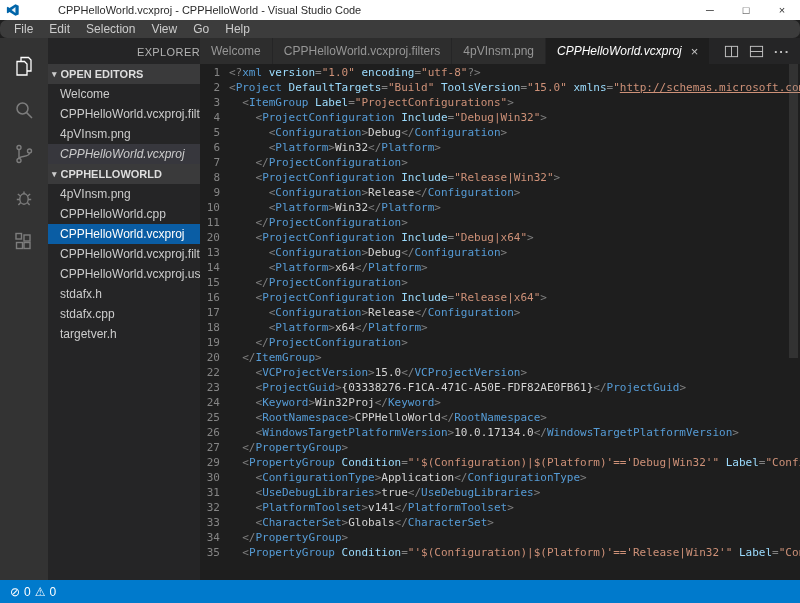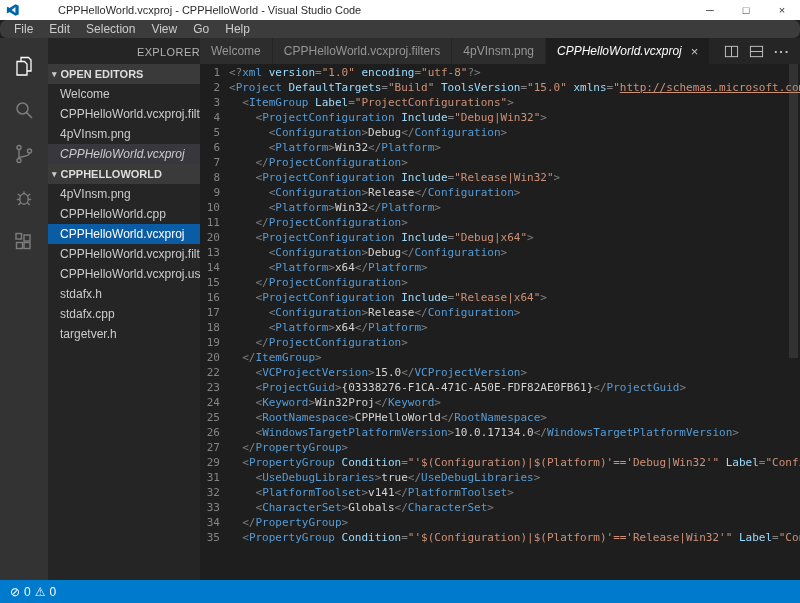--- a/index.html
+++ b/index.html
@@ -218,20 +218,21 @@
             <div class="line"><span class="ln">18</span><span class="code"><span class="tk-p">      &lt;</span><span class="tk-t">Platform</span><span class="tk-p">&gt;</span><span class="tk-x">x64</span><span class="tk-p">&lt;/</span><span class="tk-t">Platform</span><span class="tk-p">&gt;</span></span></div>
             <div class="line"><span class="ln">19</span><span class="code"><span class="tk-p">    &lt;/</span><span class="tk-t">ProjectConfiguration</span><span class="tk-p">&gt;</span></span></div>
             <div class="line"><span class="ln">20</span><span class="code"><span class="tk-p">  &lt;/</span><span class="tk-t">ItemGroup</span><span class="tk-p">&gt;</span></span></div>
             <div class="line"><span class="ln">22</span><span class="code"><span class="tk-p">    &lt;</span><span class="tk-t">VCProjectVersion</span><span class="tk-p">&gt;</span><span class="tk-x">15.0</span><span class="tk-p">&lt;/</span><span class="tk-t">VCProjectVersion</span><span class="tk-p">&gt;</span></span></div>
             <div class="line"><span class="ln">23</span><span class="code"><span class="tk-p">    &lt;</span><span class="tk-t">ProjectGuid</span><span class="tk-p">&gt;</span><span class="tk-x">{03338276-F1CA-471C-A50E-FDF82AE0FB61}</span><span class="tk-p">&lt;/</span><span class="tk-t">ProjectGuid</span><span class="tk-p">&gt;</span></span></div>
             <div class="line"><span class="ln">24</span><span class="code"><span class="tk-p">    &lt;</span><span class="tk-t">Keyword</span><span class="tk-p">&gt;</span><span class="tk-x">Win32Proj</span><span class="tk-p">&lt;/</span><span class="tk-t">Keyword</span><span class="tk-p">&gt;</span></span></div>
             <div class="line"><span class="ln">25</span><span class="code"><span class="tk-p">    &lt;</span><span class="tk-t">RootNamespace</span><span class="tk-p">&gt;</span><span class="tk-x">CPPHelloWorld</span><span class="tk-p">&lt;/</span><span class="tk-t">RootNamespace</span><span class="tk-p">&gt;</span></span></div>
             <div class="line"><span class="ln">26</span><span class="code"><span class="tk-p">    &lt;</span><span class="tk-t">WindowsTargetPlatformVersion</span><span class="tk-p">&gt;</span><span class="tk-x">10.0.17134.0</span><span class="tk-p">&lt;/</span><span class="tk-t">WindowsTargetPlatformVersion</span><span class="tk-p">&gt;</span></span></div>
             <div class="line"><span class="ln">27</span><span class="code"><span class="tk-p">  &lt;/</span><span class="tk-t">PropertyGroup</span><span class="tk-p">&gt;</span></span></div>
             <div class="line"><span class="ln">29</span><span class="code"><span class="tk-p">  &lt;</span><span class="tk-t">PropertyGroup</span><span class="tk-a"> Condition</span><span class="tk-p">=</span><span class="tk-s">"'$(Configuration)|$(Platform)'=='Debug|Win32'"</span><span class="tk-a"> Label</span><span class="tk-p">=</span><span class="tk-s">"Configu</span></span></div>
+            <div class="line"><span class="ln">30</span><span class="code"><span class="tk-p">    &lt;</span><span class="tk-t">ConfigurationType</span><span class="tk-p">&gt;</span><span class="tk-x">Application</span><span class="tk-p">&lt;/</span><span class="tk-t">ConfigurationType</span><span class="tk-p">&gt;</span></span></div>
             <div class="line"><span class="ln">31</span><span class="code"><span class="tk-p">    &lt;</span><span class="tk-t">UseDebugLibraries</span><span class="tk-p">&gt;</span><span class="tk-x">true</span><span class="tk-p">&lt;/</span><span class="tk-t">UseDebugLibraries</span><span class="tk-p">&gt;</span></span></div>
             <div class="line"><span class="ln">32</span><span class="code"><span class="tk-p">    &lt;</span><span class="tk-t">PlatformToolset</span><span class="tk-p">&gt;</span><span class="tk-x">v141</span><span class="tk-p">&lt;/</span><span class="tk-t">PlatformToolset</span><span class="tk-p">&gt;</span></span></div>
             <div class="line"><span class="ln">33</span><span class="code"><span class="tk-p">    &lt;</span><span class="tk-t">CharacterSet</span><span class="tk-p">&gt;</span><span class="tk-x">Globals</span><span class="tk-p">&lt;/</span><span class="tk-t">CharacterSet</span><span class="tk-p">&gt;</span></span></div>
             <div class="line"><span class="ln">34</span><span class="code"><span class="tk-p">  &lt;/</span><span class="tk-t">PropertyGroup</span><span class="tk-p">&gt;</span></span></div>
             <div class="line"><span class="ln">35</span><span class="code"><span class="tk-p">  &lt;</span><span class="tk-t">PropertyGroup</span><span class="tk-a"> Condition</span><span class="tk-p">=</span><span class="tk-s">"'$(Configuration)|$(Platform)'=='Release|Win32'"</span><span class="tk-a"> Label</span><span class="tk-p">=</span><span class="tk-s">"Confi</span></span></div>
           </div>
         <div class="v-scroll"></div>
       </div>
     </div>
 

